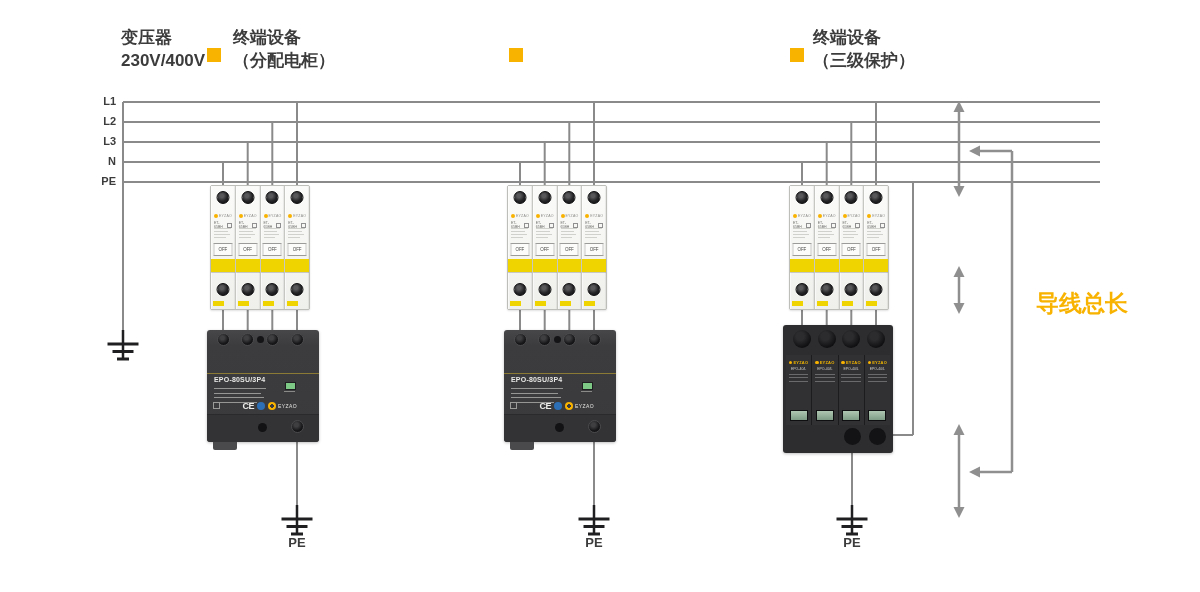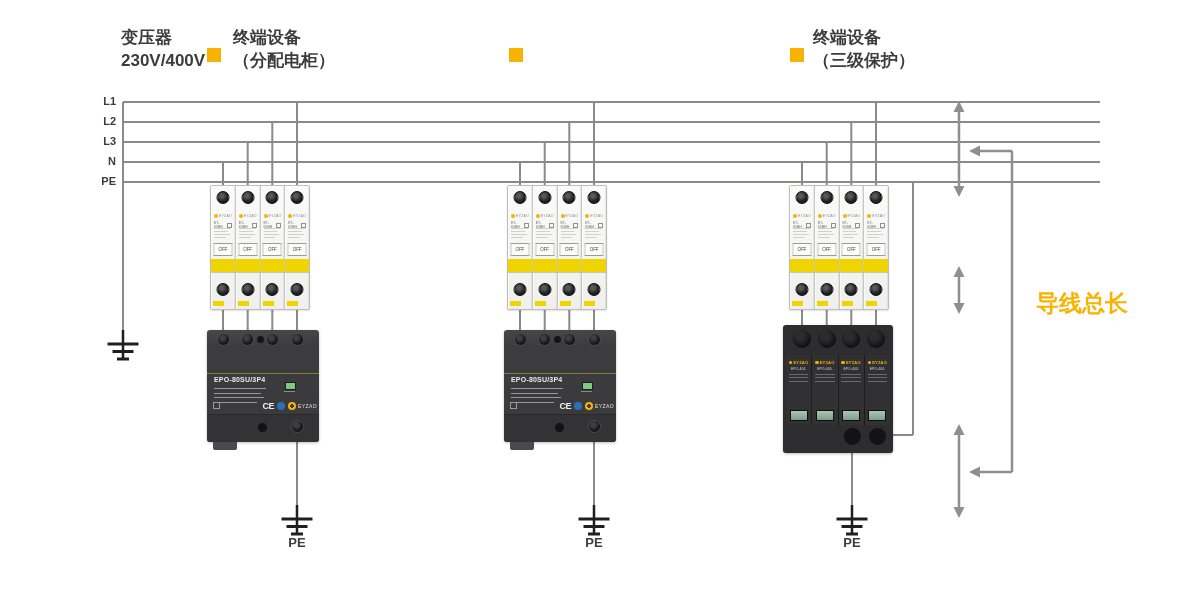--- a/index.html
+++ b/index.html
@@ -56,21 +56,21 @@
   .spd-a .screw{width:13px;height:13px;top:2.5px;
     background:radial-gradient(circle at 40% 35%,#3F3F42 0 20%,#17171A 60%,#0E0E10 100%);
     border:1px solid #4A4A4D;}
   .sdot{position:absolute;width:7px;height:7px;border-radius:50%;background:#141417;top:5.5px;left:49.5px;}
   .goldline{position:absolute;top:43px;left:0;right:0;height:1px;background:#8A7A35;}
   .model{position:absolute;top:46px;left:7px;font-size:7px;font-weight:700;color:#E9E9E7;letter-spacing:.2px;}
   .sl{position:absolute;left:7px;height:1px;background:#969694;}
   .sl.s1{top:58px;width:52px;} .sl.s2{top:62.5px;width:47px;} .sl.s3{top:67px;width:50px;} .sl.s4{top:71.5px;width:43px;}
   .led{position:absolute;top:52px;left:78px;width:9px;height:6px;background:#7DC884;border:1px solid #1E1E20;}
   .ledline{position:absolute;top:61px;left:77px;width:11px;height:1px;background:#8A8A88;}
-  .logos{position:absolute;top:69px;left:6px;right:2px;height:13px;display:flex;align-items:center;text-align:right;}
+  .logos{position:absolute;top:69px;left:6px;right:22px;height:13px;display:flex;align-items:center;text-align:right;}
   .lsq{width:5px;height:5px;border:1px solid #9A9A98;flex:none;}
   .lspacer{flex:1;}
   .ce{font-size:9px;font-weight:700;color:#EDEDEB;letter-spacing:-.5px;}
   .bluec{width:8px;height:8px;border-radius:50%;background:#2D6FB7;margin-left:3px;flex:none;}
   .yellc{width:8px;height:8px;border-radius:50%;margin-left:3px;flex:none;
     background:radial-gradient(circle,#3B3B3D 0 28%,var(--accent) 34%);}
   .spdbrand{font-size:5px;color:#E2E2E0;margin-left:2px;letter-spacing:.4px;}
   .bstrip{position:absolute;left:0;right:0;bottom:0;height:27px;background:#333336;border-top:1px solid #2A2A2D;border-radius:0 0 3px 3px;}
   .bdot{position:absolute;width:9px;height:9px;border-radius:50%;background:#121214;top:93px;left:50.5px;}
   .spd-a .screw.pe{top:90px;left:83.5px;}

